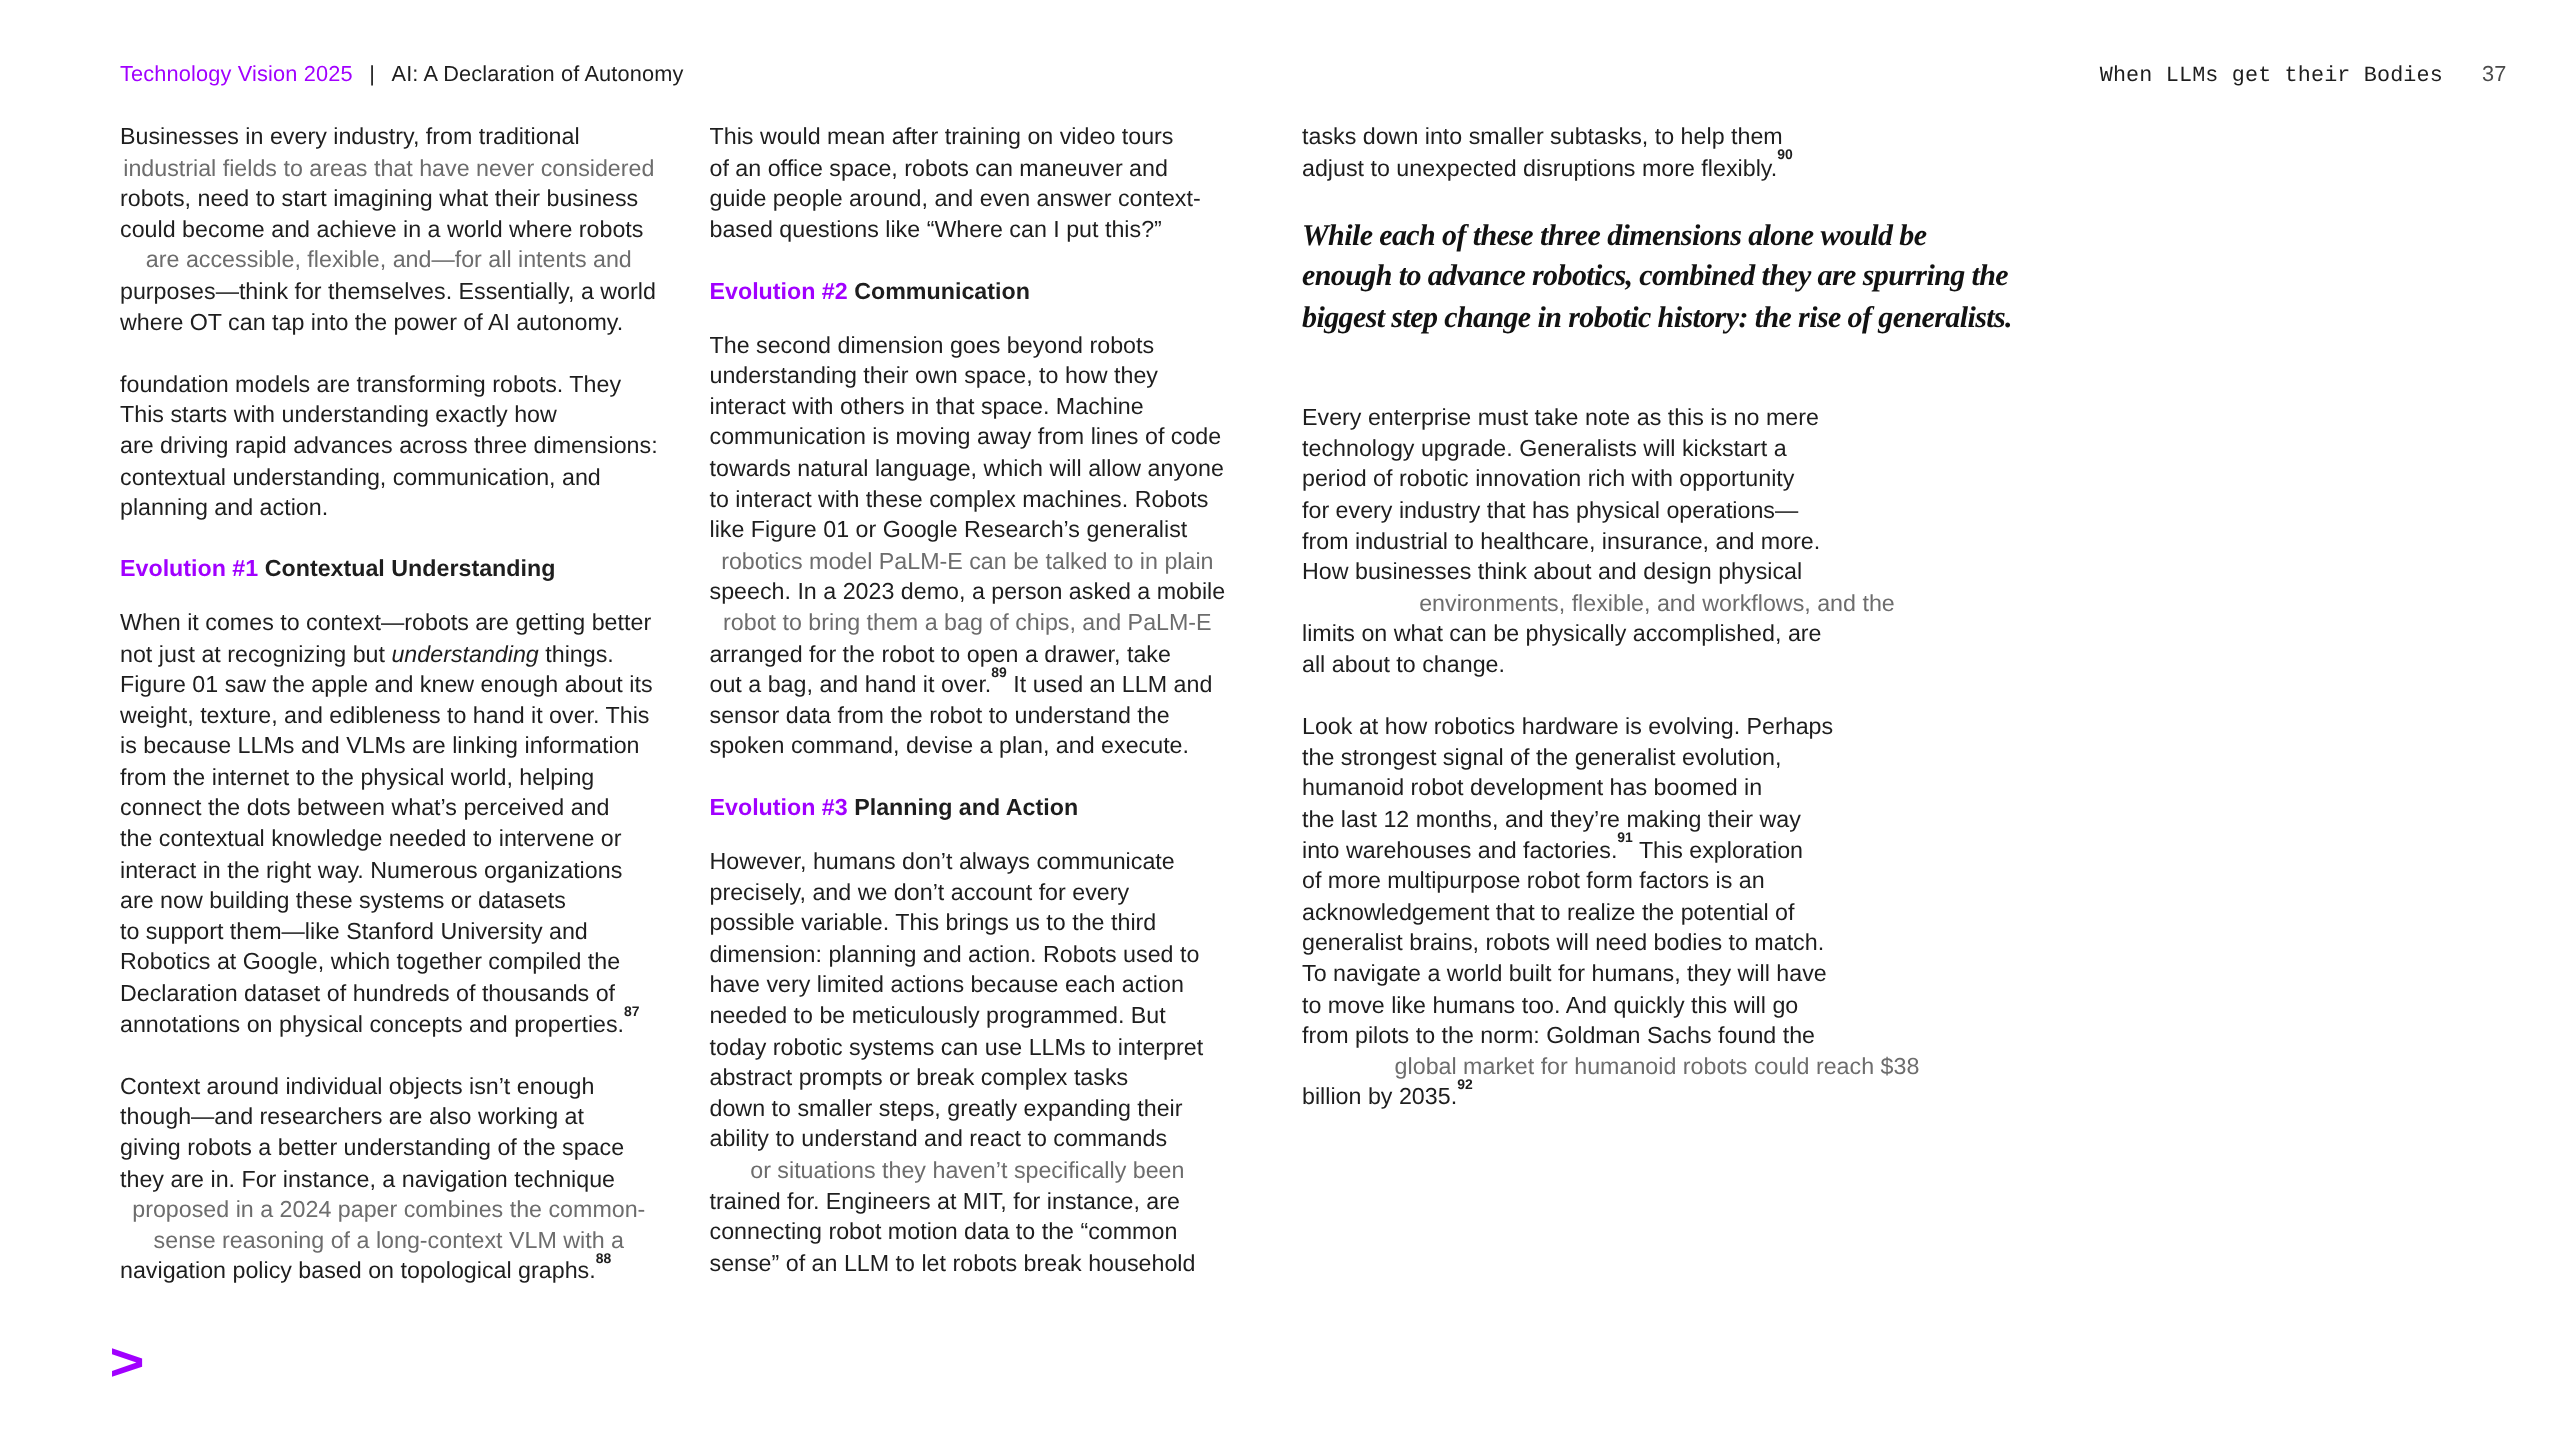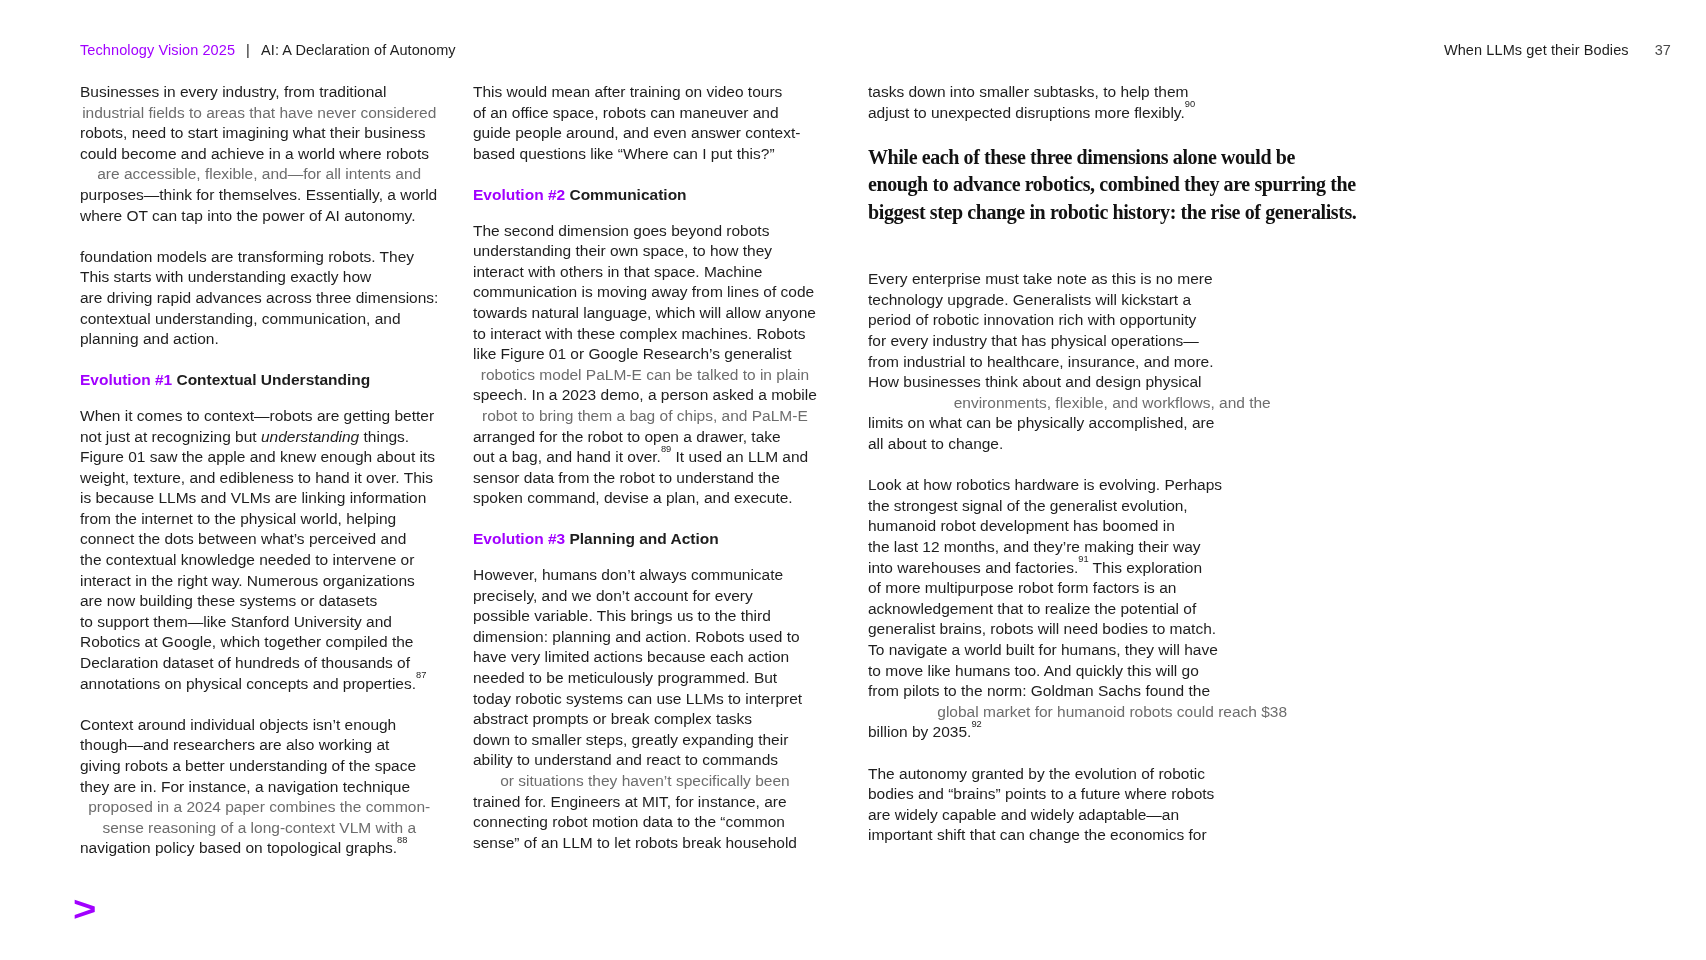--- a/index.html
+++ b/index.html
@@ -7,38 +7,38 @@
     position:relative;width:1706px;height:960px;background:#ffffff;
     font-family:"Liberation Sans",sans-serif;overflow:hidden;color:#1e1e1e;padding-left:29px;
   }
   .header{
     position:absolute;left:80px;right:64px;top:42px;
     display:flex;align-items:baseline;font-size:14.5px;letter-spacing:.1px;
   }
   .brand{color:#A100FF;}
   .sep{margin:0 11px;color:#1e1e1e;}
   .spacer{flex:1;}
-  .section{color:#1e1e1e;}
+  .section{color:#1e1e1e;font-family:Liberation Mono, monospace;}
   .pagenum{margin-left:26px;color:#4a4a4a;}
   .col{position:absolute;top:82px;font-size:15.5px;line-height:20.6px;color:#1e1e1e;}
   .col1{left:80px;}
   .col2{left:473px;}
   .col3{left:868px;}
   .para{margin:0 0 20.6px 0;}
   .line{display:block;white-space:nowrap;}
   .h{font-weight:700;margin:4px 0 15px 0;white-space:nowrap;}
   .h .accent{color:#A100FF;}
   .gray{color:#6d6d6d;text-align:center;}
-  sup.fn{font-size:.6em;position:relative;top:-.45em;line-height:0;}
+  sup.fn{font-size:.6em;position:relative;top:-.45em;line-height:0;font-weight:bold;}
   .em{font-style:italic;}
   .quote{
     font-family:"Liberation Serif",serif;font-weight:700;font-size:20px;
     line-height:27.5px;color:#121212;letter-spacing:-.4px;margin:16px 0 43px 0;
   }
-  .qline{display:block;white-space:nowrap;}
+  .qline{display:block;white-space:nowrap;font-style:italic;}
   .logo{
     position:absolute;left:73px;top:891px;color:#A100FF;
     font-size:40px;font-weight:700;line-height:1;letter-spacing:-2px;
     transform:scaleY(.88);transform-origin:top left;
   }
 </style>
 </head>
 <body>
 
 <div class="page">
@@ -167,23 +167,17 @@
         <div class="line">into warehouses and factories.<sup class="fn">91</sup> This exploration</div>
         <div class="line">of more multipurpose robot form factors is an</div>
         <div class="line">acknowledgement that to realize the potential of</div>
         <div class="line">generalist brains, robots will need bodies to match.</div>
         <div class="line">To navigate a world built for humans, they will have</div>
         <div class="line">to move like humans too. And quickly this will go</div>
         <div class="line">from pilots to the norm: Goldman Sachs found the</div>
         <div class="line gray"><span class="gray">global market for humanoid robots could reach $38</span></div>
         <div class="line">billion by 2035.<sup class="fn">92</sup></div>
       </div>
-      <div class="para">
-        <div class="line">The autonomy granted by the evolution of robotic</div>
-        <div class="line">bodies and “brains” points to a future where robots</div>
-        <div class="line">are widely capable and widely adaptable—an</div>
-        <div class="line">important shift that can change the economics for</div>
-      </div>
     </section>
 
   <div class="logo">&gt;</div>
 
 </div>
 
 </body></html>

